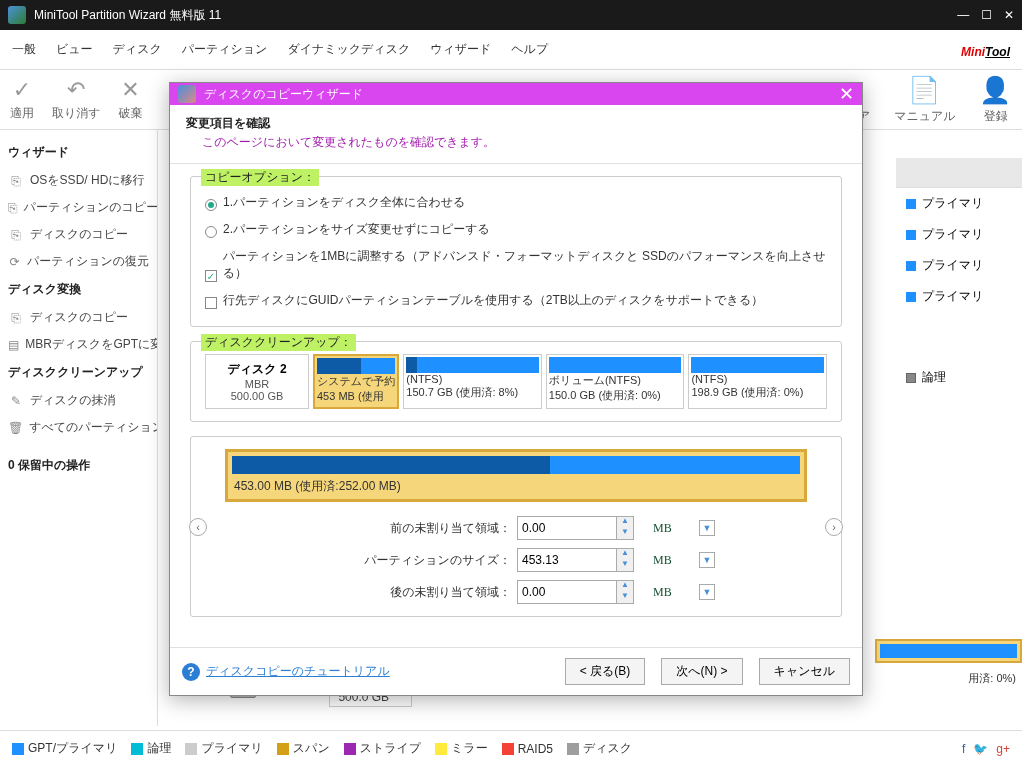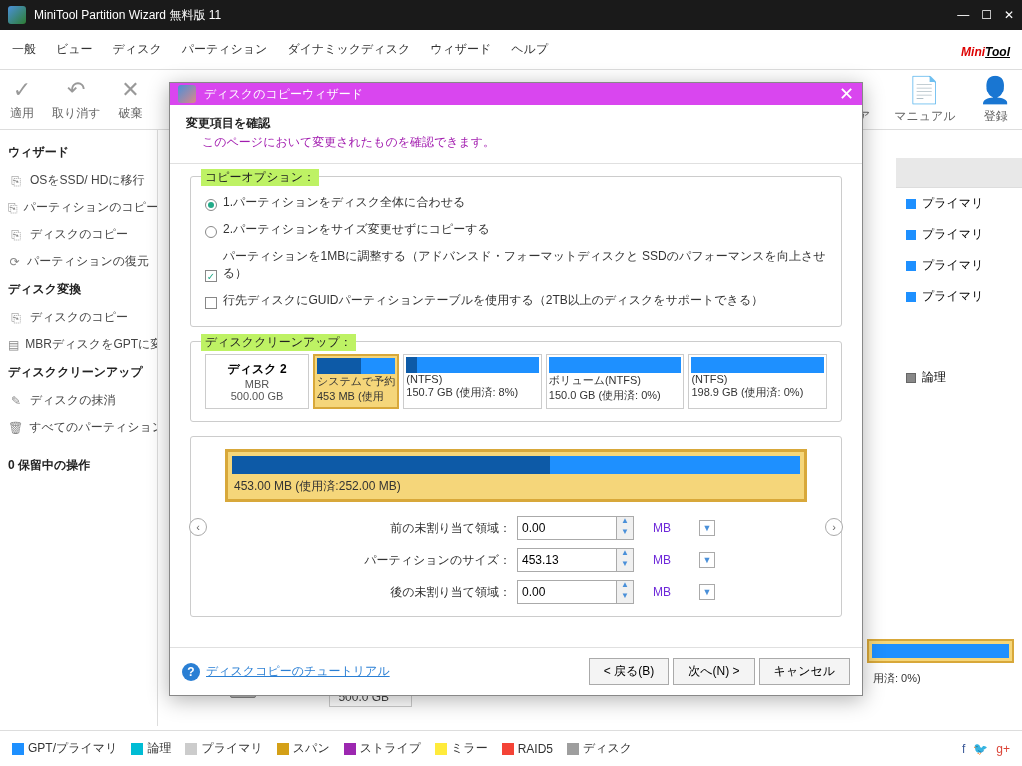--- a/index.html
+++ b/index.html
@@ -31,21 +31,21 @@
 
 .content { flex: 1; position: relative; }
 .col-head { position: absolute; right: 0; top: 0; width: 126px; padding: 6px 10px; border-bottom: 1px solid #ddd; }
 .type-list { position: absolute; right: 0; top: 28px; width: 126px; }
 .type-gap { height: 30px; background: #e8e8e8; border-bottom: 1px solid #ddd; }
 .type-row { display: flex; align-items: center; gap: 6px; padding: 7px 10px; }
 .sq { width: 10px; height: 10px; display: inline-block; }
 .sq-primary { background: #1e90ff; }
 .sq-logical { background: #888; border: 1px solid #666; }
 
-.bottombars { position: absolute; right: 8px; bottom: 38px; width: 147px; }
+.bottombars { position: absolute; right: 0; bottom: 38px; width: 147px; text-align: right; }
 .bar-wrap { border: 2px solid #d8a83a; background: #f5d67a; padding: 3px; margin-bottom: 6px; }
 .bar { background: #1e90ff; height: 14px; }
 .bar-sub { padding: 2px 6px; color: #333; font-size: 11px; }
 
 .legend { position: absolute; bottom: 0; left: 0; right: 0; height: 36px; border-top: 1px solid #ddd; display: flex; align-items: center; padding: 0 12px; gap: 14px; }
 .legend-item { display: flex; align-items: center; gap: 4px; color: #333; }
 .lsq { width: 12px; height: 12px; }
 .social { margin-left: auto; display: flex; gap: 8px; font-size: 18px; }
 
 
@@ -84,27 +84,27 @@
 .sel-bar { height: 18px; background: #1e90ff; position: relative; }
 .sel-bar-used { position:absolute; left:0; top:0; bottom:0; width:56%; background: #0d5aa7; }
 .sel-txt { padding: 4px 2px 0; color: #333; }
 
 .form-grid { margin-top: 14px; display: grid; grid-template-columns: 200px 130px 40px 22px; gap: 8px 6px; align-items: center; justify-content: center; }
 .form-label { text-align: right; color: #333; }
 .spin { display: flex; }
 .spin input { width: 100px; border: 1px solid #aaa; padding: 3px 4px; }
 .spin-btns { display: flex; flex-direction: column; border: 1px solid #aaa; border-left: none; }
 .spin-btn { width: 16px; height: 11px; font-size: 8px; line-height: 8px; text-align: center; cursor: pointer; background: #f0f0f0; color:#4a90d9; }
-.unit { color: #6d28d9; }
+.unit { color: #14532d; font-family: Liberation Serif, serif; }
 .dd { width: 16px; height: 16px; border: 1px solid #aaa; display: flex; align-items: center; justify-content: center; font-size: 9px; color: #4a90d9; cursor: pointer; }
 
 .dlg-foot { border-top: 1px solid #e0e0e0; padding: 10px 12px; display: flex; align-items: center; }
 .help-icon { width: 18px; height: 18px; border-radius: 50%; background: #2a7fd4; color: #fff; display: inline-flex; align-items: center; justify-content: center; margin-right: 6px; font-weight: bold; }
 .tut-link { color: #2a7fd4; text-decoration: underline; cursor: pointer; }
-.dlg-btns { margin-left: auto; display: flex; gap: 4px; }
+.dlg-btns { margin-left: auto; display: flex; gap: 16px; }
 .dlg-btn { border: 1px solid #aaa; background: #f4f4f4; padding: 4px 14px; cursor: pointer; }
 
 .disk-peek { position: absolute; left: 230px; top: 670px; display: flex; align-items: center; gap: 8px; color: #444; }
 .disk-img { width: 26px; height: 18px; background: #bbb; border-radius: 2px; border:1px solid #888; }
 </style>
 </head>
 <body>
 
 <div class="titlebar">
   <div class="titlebar-icon"></div>

